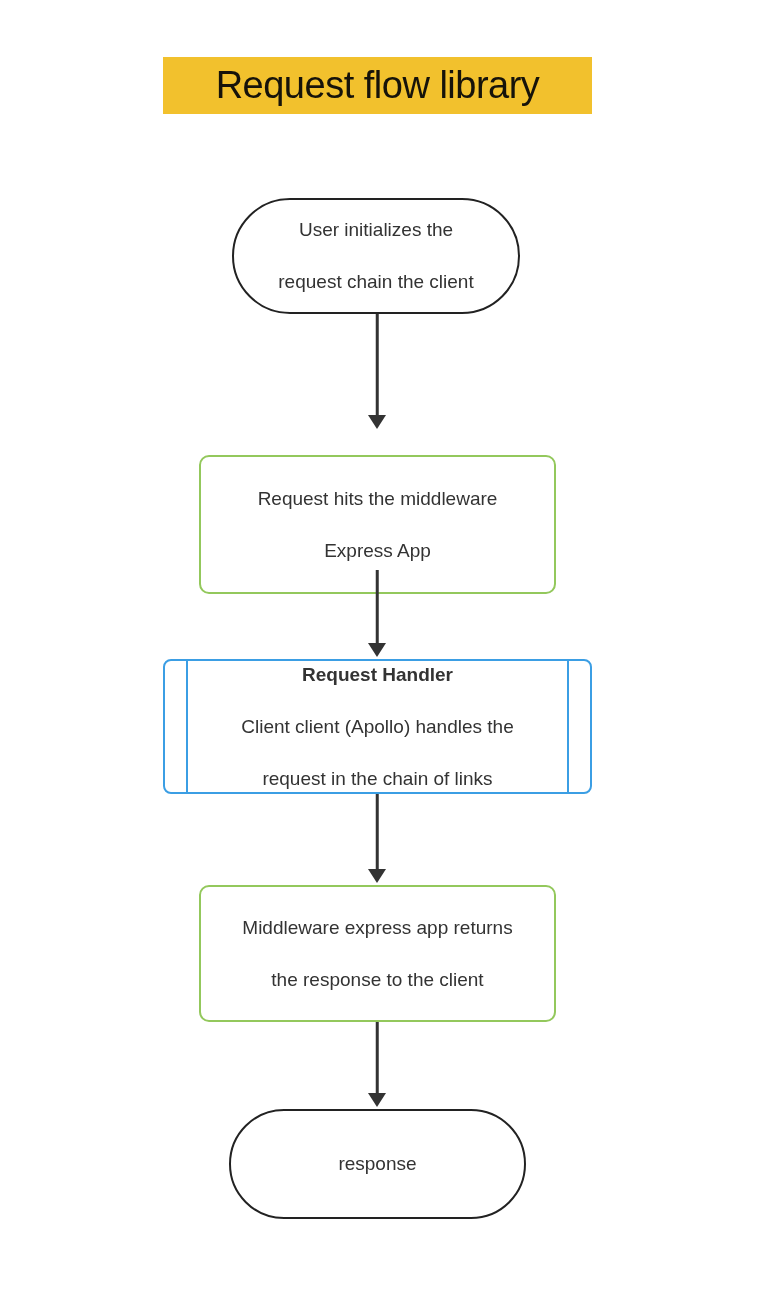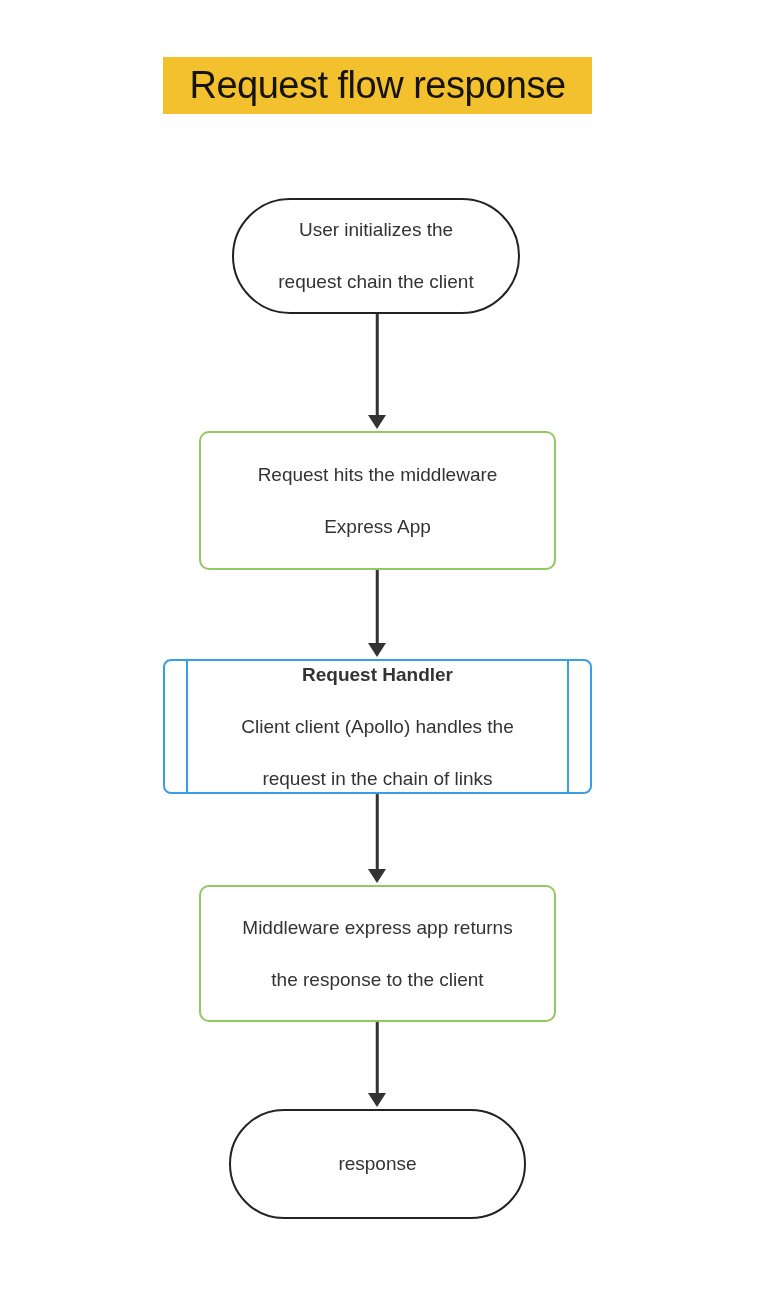--- a/index.html
+++ b/index.html
@@ -56,21 +56,21 @@
     border-radius: 60px;
   }
   .stadium-start { left: 232px; top: 198px; width: 288px; height: 116px; }
   .stadium-end   { left: 229px; top: 1109px; width: 297px; height: 110px; }
 
   
   .green-rect {
     border: 2px solid #93C85C;
     border-radius: 10px;
   }
-  .green-1 { left: 199px; top: 431px; width: 357px; height: 139px; }
+  .green-1 { left: 199px; top: 455px; width: 357px; height: 139px; }
   .green-2 { left: 199px; top: 885px; width: 357px; height: 137px; }
 
   
   .subroutine {
     border: 2px solid #3B9EE4;
     border-radius: 8px;
     left: 163px; top: 659px; width: 429px; height: 135px;
   }
   .sub-bar {
     position: absolute;
@@ -111,21 +111,21 @@
   .conn-1 { top: 314px;  height: 115px; }
   .conn-2 { top: 570px;  height: 87px;  }
   .conn-3 { top: 794px;  height: 89px;  }
   .conn-4 { top: 1022px; height: 85px;  }
 </style>
 </head>
 <body>
 
 <div class="canvas">
 
-  <div class="title-banner">Request flow response</div>
+  <div class="title-banner">Request flow library</div>
 
   <div class="node stadium stadium-start">
     <span>User initializes the</span>
     <span>request chain the client</span>
   </div>
 
   <div class="connector conn-1">
     <div class="line"></div>
     <div class="head"></div>
   </div>

